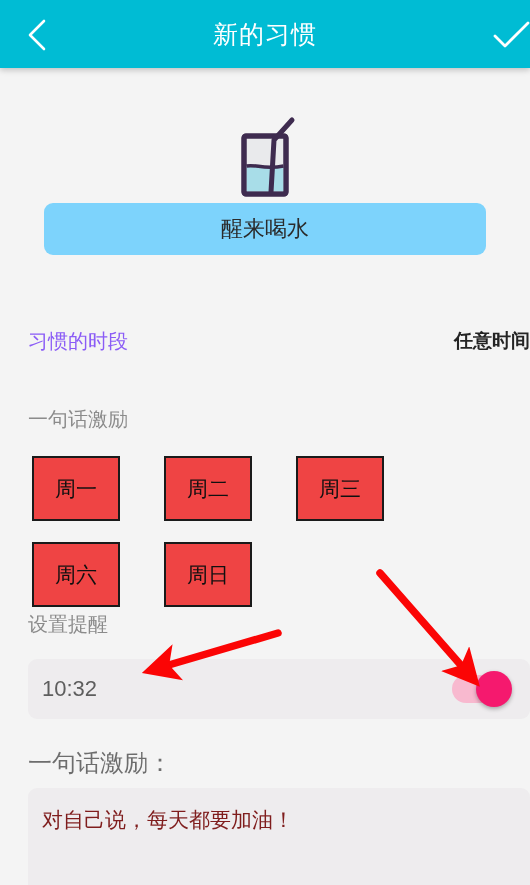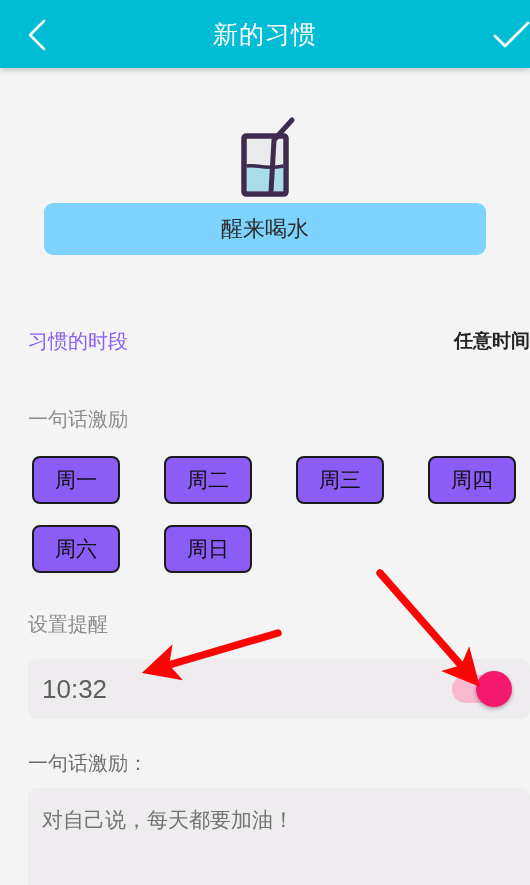--- a/index.html
+++ b/index.html
@@ -121,42 +121,42 @@
     color: #8b8b8b;
     font-size: 20px;
     line-height: 30px;
     text-align: center;
   }
   .label-quote {
     position: absolute;
     left: 28px;
     top: 748px;
     color: #6d6d6d;
-    font-size: 20px;
+    font-size: 24px;
     line-height: 30px;
   }
 
   
   .days-grid {
     position: absolute;
     left: 32px;
     top: 456px;
     width: 500px;
   }
   .days-row {
     display: flex;
     gap: 44px;
     margin-bottom: 21px;
   }
   .day-chip {
     width: 88px;
-    height: 48px;
-    background: #8b5cf6;
+    height: 65px;
+    background: #ef4444;
     border: 2px solid #1a1a1a;
-    border-radius: 8px;
+    border-radius: 0;
     display: flex;
     align-items: center;
     justify-content: center;
     color: #101010;
     font-size: 21px;
     box-sizing: border-box;
   }
 
   
   .remind-field {
@@ -169,21 +169,21 @@
     border-radius: 9px;
   }
   .remind-time {
     position: absolute;
     left: 14px;
     top: 0;
     height: 60px;
     display: flex;
     align-items: center;
     color: #5e5e5e;
-    font-size: 26px;
+    font-size: 22px;
   }
   .switch {
     position: absolute;
     right: 22px;
     top: 16px;
     width: 56px;
     height: 28px;
   }
   .switch-track {
     position: absolute;
@@ -212,21 +212,21 @@
     top: 788px;
     width: 502px;
     height: 110px;
     background: #eeecee;
     border-radius: 9px;
   }
   .quote-placeholder {
     position: absolute;
     left: 14px;
     top: 18px;
-    color: #737373;
+    color: #7f1d1d;
     font-size: 21px;
   }
 
   
   .annotations {
     position: absolute;
     left: 0; top: 0;
     width: 530px;
     height: 885px;
     pointer-events: none;
@@ -270,21 +270,20 @@
   <span class="period-value">任意时间</span>
 </div>
 
 <div class="label-freq">一句话激励</div>
 
 <div class="days-grid">
   <div class="days-row">
     <div class="day-chip">周一</div>
     <div class="day-chip">周二</div>
     <div class="day-chip">周三</div>
-    <div class="day-chip">周四</div>
   </div>
   <div class="days-row">
     <div class="day-chip">周六</div>
     <div class="day-chip">周日</div>
   </div>
 </div>
 
 <div class="label-remind">设置提醒</div>
 
 <div class="remind-field">

